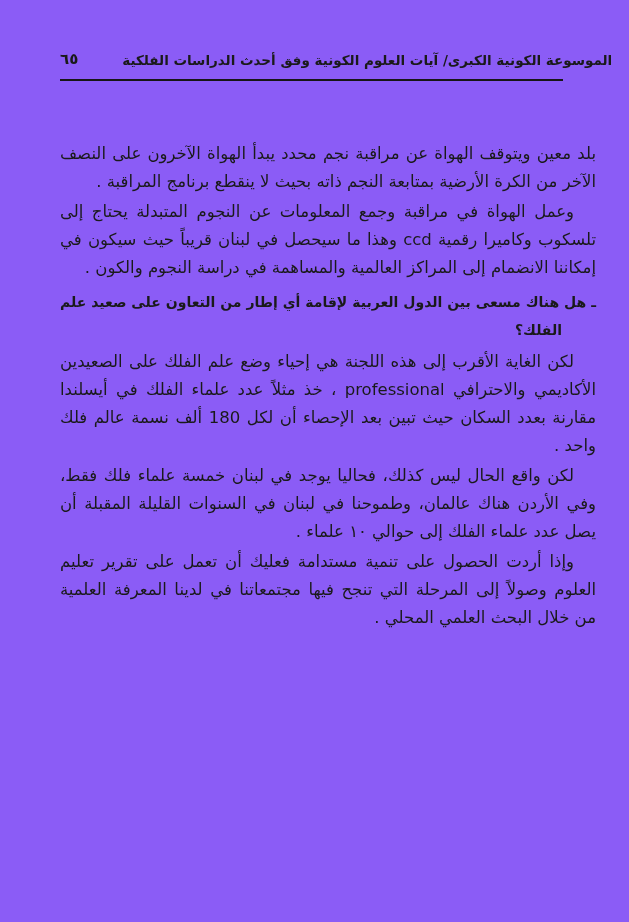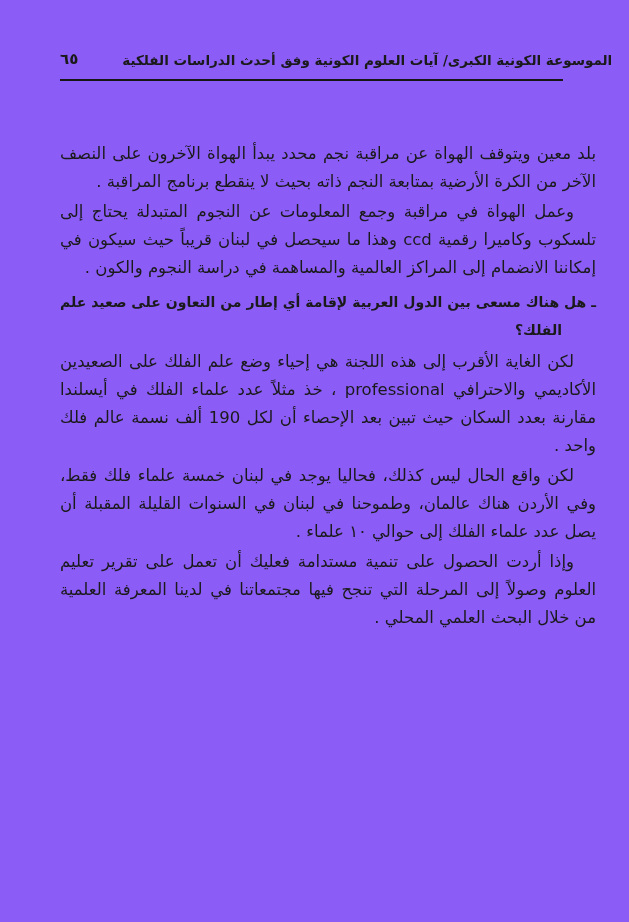--- a/index.html
+++ b/index.html
@@ -90,18 +90,18 @@
     <span class="running-title">الموسوعة الكونية الكبرى/ آيات العلوم الكونية وفق أحدث الدراسات الفلكية</span>
     <span class="pn-latin">65</span>
   </header>
 
   <div class="header-rule"></div>
 
   <main class="page-body">
     <p class="para continuation">بلد معين ويتوقف الهواة عن مراقبة نجم محدد يبدأ الهواة الآخرون على النصف الآخر من الكرة الأرضية بمتابعة النجم ذاته بحيث لا ينقطع برنامج المراقبة .</p>
     <p class="para">وعمل الهواة في مراقبة وجمع المعلومات عن النجوم المتبدلة يحتاج إلى تلسكوب وكاميرا رقمية ccd وهذا ما سيحصل في لبنان قريباً حيث سيكون في إمكاننا الانضمام إلى المراكز العالمية والمساهمة في دراسة النجوم والكون .</p>
     <h2 class="question">ـ هل هناك مسعى بين الدول العربية لإقامة أي إطار من التعاون على صعيد علم الفلك؟</h2>
-    <p class="para">لكن الغاية الأقرب إلى هذه اللجنة هي إحياء وضع علم الفلك على الصعيدين الأكاديمي والاحترافي professional ، خذ مثلاً عدد علماء الفلك في أيسلندا مقارنة بعدد السكان حيث تبين بعد الإحصاء أن لكل 190 ألف نسمة عالم فلك واحد .</p>
+    <p class="para">لكن الغاية الأقرب إلى هذه اللجنة هي إحياء وضع علم الفلك على الصعيدين الأكاديمي والاحترافي professional ، خذ مثلاً عدد علماء الفلك في أيسلندا مقارنة بعدد السكان حيث تبين بعد الإحصاء أن لكل 180 ألف نسمة عالم فلك واحد .</p>
     <p class="para">لكن واقع الحال ليس كذلك، فحاليا يوجد في لبنان خمسة علماء فلك فقط، وفي الأردن هناك عالمان، وطموحنا في لبنان في السنوات القليلة المقبلة أن يصل عدد علماء الفلك إلى حوالي ١٠ علماء .</p>
     <p class="para">وإذا أردت الحصول على تنمية مستدامة فعليك أن تعمل على تقرير تعليم العلوم وصولاً إلى المرحلة التي تنجح فيها مجتمعاتنا في لدينا المعرفة العلمية من خلال البحث العلمي المحلي .</p>
   </main>
 
 </div>
 
 </body></html>

